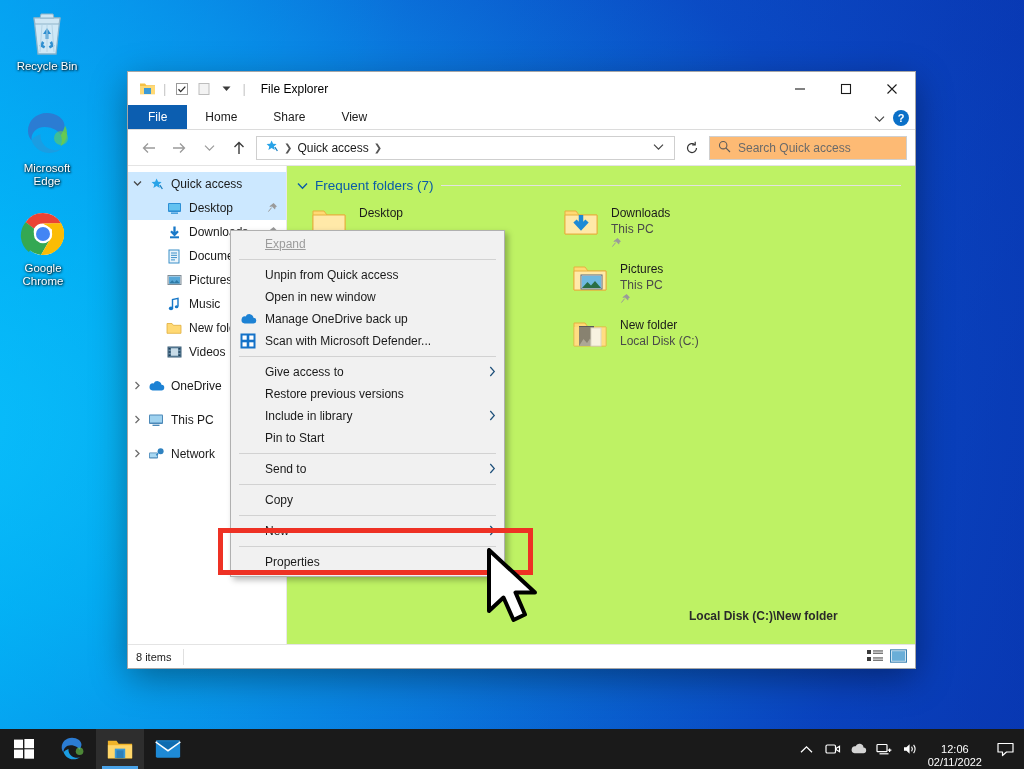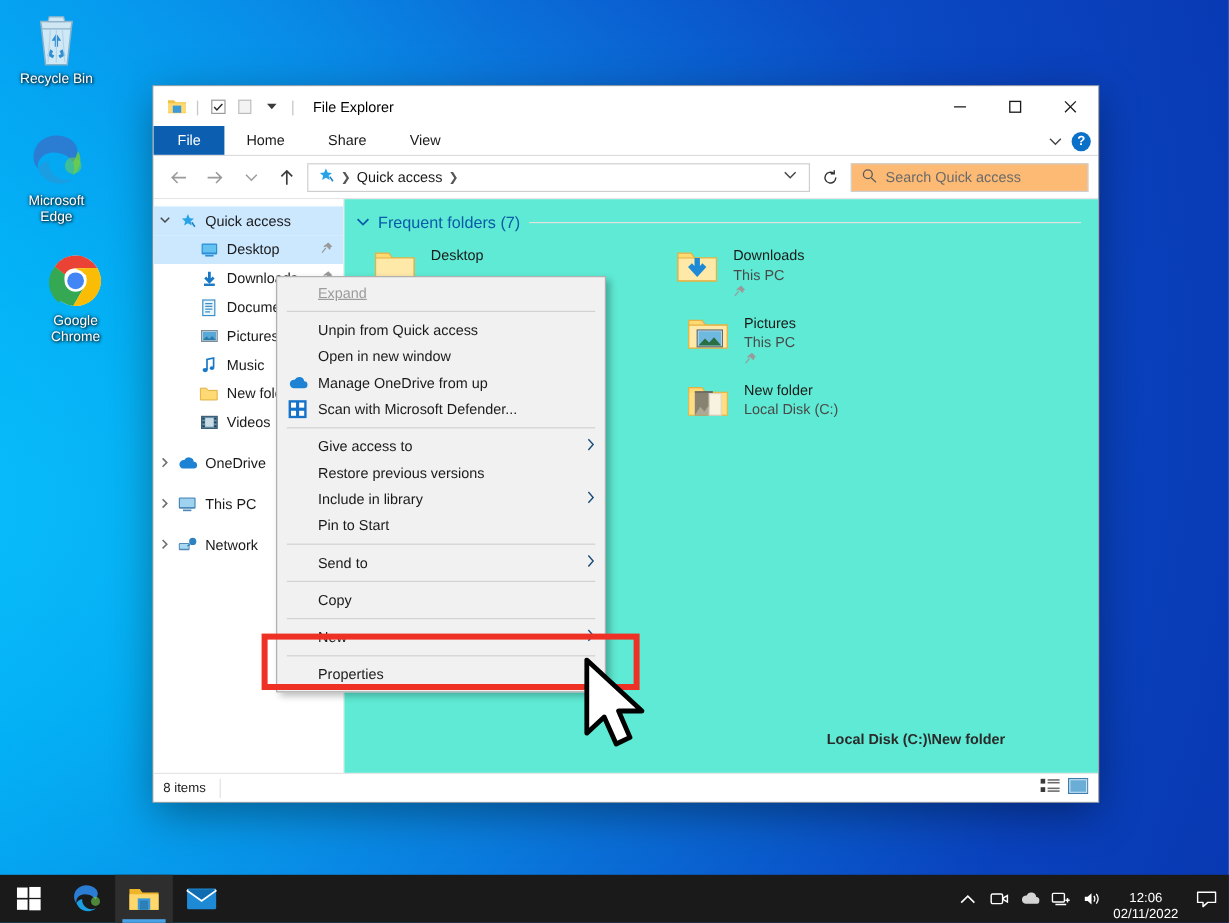--- a/index.html
+++ b/index.html
@@ -75,21 +75,21 @@
   .nav{ width:159px; flex:none; background:#fff; border-right:1px solid #e8e8e8; padding-top:6px; overflow:hidden;}
   .navitem{ height:24px; display:flex; align-items:center; font-size:12px; color:#1a1a1a; position:relative; white-space:nowrap;}
   .navitem .chev{ width:18px; text-align:center; color:#6d6d6d; font-size:9px; flex:none;}
   .navitem .ico{ width:20px; display:flex;align-items:center;justify-content:center; flex:none;}
   .navitem .txt{ padding-left:5px; }
   .navitem .pin{ position:absolute; right:8px; color:#9a9a9a; font-size:11px;}
   .navitem.sel{ background:#cce8ff; }
   .navitem.lvl1{ padding-left:0px; }
   .navitem.lvl2 .chev{ width:36px; }
 
-  .content{ flex:1; background:#5eead4; position:relative; overflow:hidden;}
+  .content{ flex:1; background:#bef264; position:relative; overflow:hidden;}
   .grouphdr{ display:flex; align-items:center; gap:7px; padding:12px 0 4px 10px; }
   .grouphdr .gchev{ color:#0a5ba8; font-size:11px;}
   .grouphdr .gtxt{ font-size:13.5px; color:#0a5ba8;}
   .grouphdr .gline{ flex:1; height:1px; background:#e2e2e2; margin-right:14px;}
   .tiles{ display:flex; flex-wrap:wrap; padding:2px 0 0 14px;}
   .tile{ width:252px; height:56px; display:flex; align-items:flex-start; padding-top:6px; }
   .tile .ticon{ width:56px; display:flex; justify-content:center; padding-top:2px; flex:none;}
   .tile .tmeta{ padding-left:2px; }
   .tile .t1{ font-size:12px; color:#1a1a1a; line-height:16px;}
   .tile .t2{ font-size:12px; color:#4a4a4a; line-height:16px;}
@@ -169,21 +169,21 @@
         <path d="M24 3C12.9 3 5 10.9 5 21c0 4 1.4 7.2 3.6 9.4C7.6 23 13.5 17 21.5 17c9 0 14.5 4.6 16.4 8.3C39.9 22 41.5 18 41.5 16 41.5 8.6 33.6 3 24 3z" fill="#2b7cd3"></path>
         <path d="M8.6 30.4C11 36.9 17.1 43 26.5 43c5.2 0 9.6-1.8 12.4-4.4-3 1.5-6.6 2-9.8 1.2-7.9-2-12.2-9-11.6-15.6-4.6 1.1-7.9 4.3-8.9 6.2z" fill="#1b9de2"></path>
         <path d="M37.9 25.3c1.5 3.4 1.3 7.6-.5 11.1 4.4-3.3 6.6-8.2 6.6-13.2 0-2.7-.7-5.2-1.9-7.4-1.3 4.1-2.9 7.5-4.2 9.5z" fill="#5ec35b"></path>
         <circle cx="38" cy="28" r="7" fill="#6fd04b" opacity=".55"></circle>
       </svg>
     </div>
     <span class="lbl">Microsoft</span>
     <span class="lbl">Edge</span>
   </div>
 
-  <div class="dicon" style="left:20px; top:208px;">
+  <div class="dicon" style="left:0; top:208px;">
     <div class="glyph">
       <svg width="48" height="48" viewBox="0 0 48 48">
         <circle cx="24" cy="24" r="21" fill="#fff"></circle>
         <path d="M24 3a21 21 0 0 1 18.2 10.5H24a10.5 10.5 0 0 0-9.1 5.3L6.6 12.2A21 21 0 0 1 24 3z" fill="#ea4335"></path>
         <path d="M6.6 12.2l8.3 6.6A10.5 10.5 0 0 0 18 31.3L9.8 42A21 21 0 0 1 6.6 12.2z" fill="#34a853" transform="rotate(0 24 24)"></path>
         <path d="M3 24a21 21 0 0 0 19 20.9l8.8-15.2A10.5 10.5 0 0 1 14.9 18.8L6.6 12.2A20.9 20.9 0 0 0 3 24z" fill="#34a853"></path>
         <path d="M42.2 13.5A21 21 0 0 1 22 44.9l8.8-15.2A10.5 10.5 0 0 0 33 19.5l-.6-6z" fill="#fbbc05"></path>
         <path d="M24 13.5h18.2A21 21 0 0 1 45 24a21 21 0 0 1-13.3 19.5L33 19.5z" fill="#fbbc05"></path>
         <circle cx="24" cy="24" r="9.2" fill="#fff"></circle>
         <circle cx="24" cy="24" r="7" fill="#4285f4"></circle>
@@ -629,21 +629,21 @@
     <span class="mico"></span>
     <span class="mtxt">Open in new window</span>
   </div>
 
   <div class="mi">
     <span class="mico">
       <svg width="17" height="12" viewBox="0 0 17 12">
         <path d="M4.6 10.5h8.6a2.9 2.9 0 0 0 .3-5.8A4.2 4.2 0 0 0 5.6 3.4 3.5 3.5 0 0 0 4.6 10.5z" fill="#1d82d4"></path>
       </svg>
     </span>
-    <span class="mtxt">Manage OneDrive from up</span>
+    <span class="mtxt">Manage OneDrive back up</span>
   </div>
 
   <div class="mi">
     <span class="mico">
       <svg width="16" height="16" viewBox="0 0 16 16">
         <rect x="0.5" y="0.5" width="15" height="15" fill="#1572c8"></rect>
         <g fill="#fff">
           <rect x="2.5" y="2.5" width="4.2" height="4.2"></rect>
             <rect x="9.3" y="2.5" width="4.2" height="4.2"></rect>
           <rect x="2.5" y="9.3" width="4.2" height="4.2"></rect>

